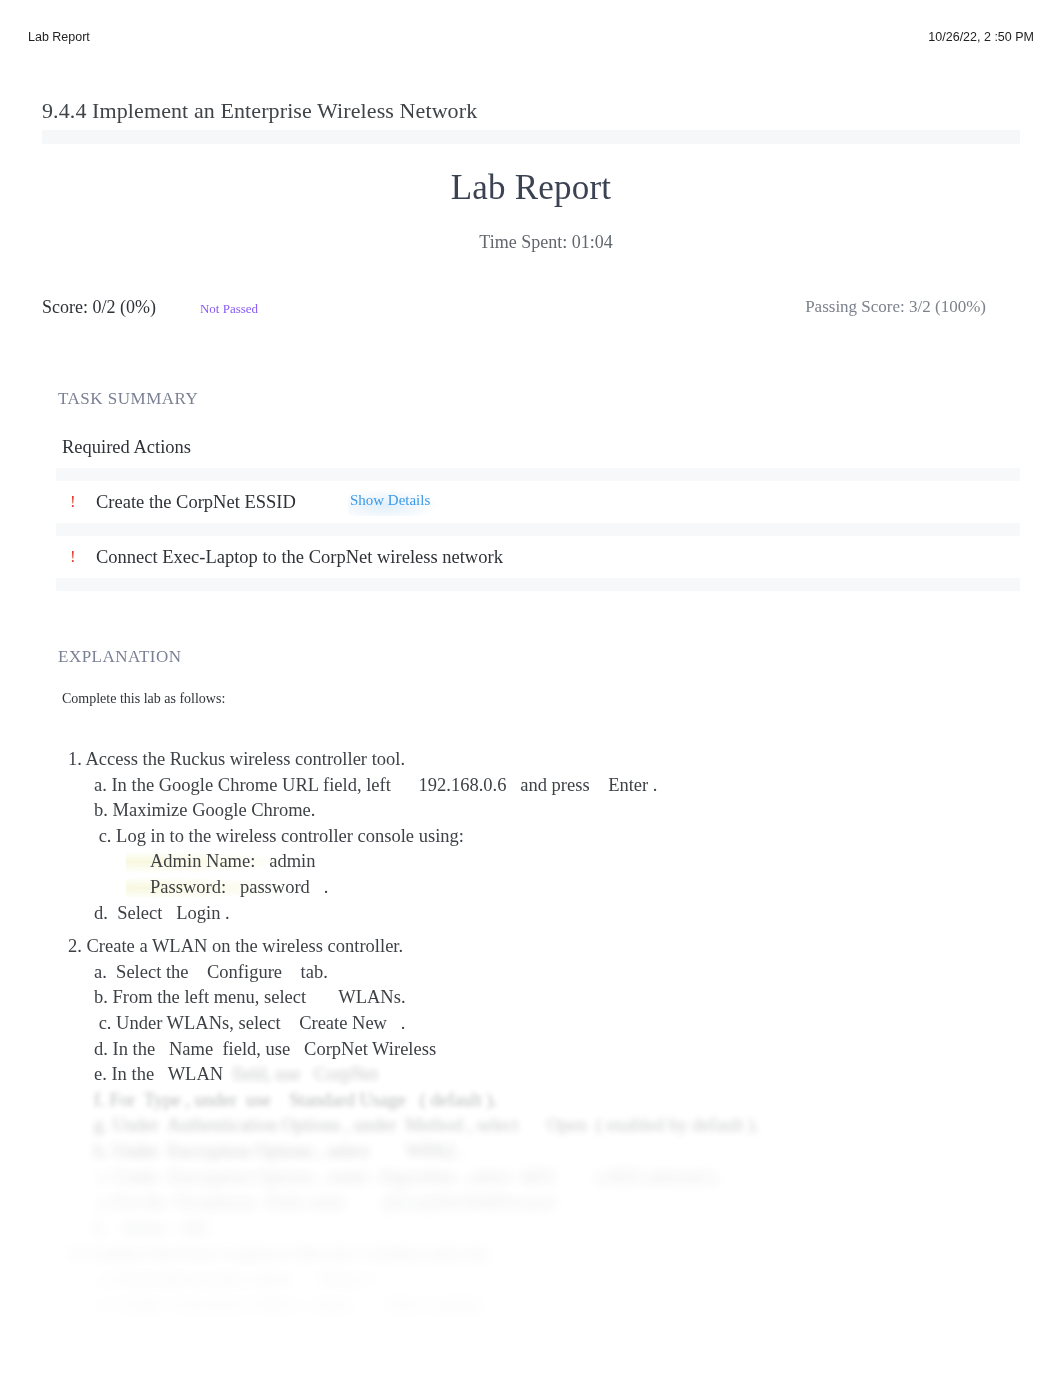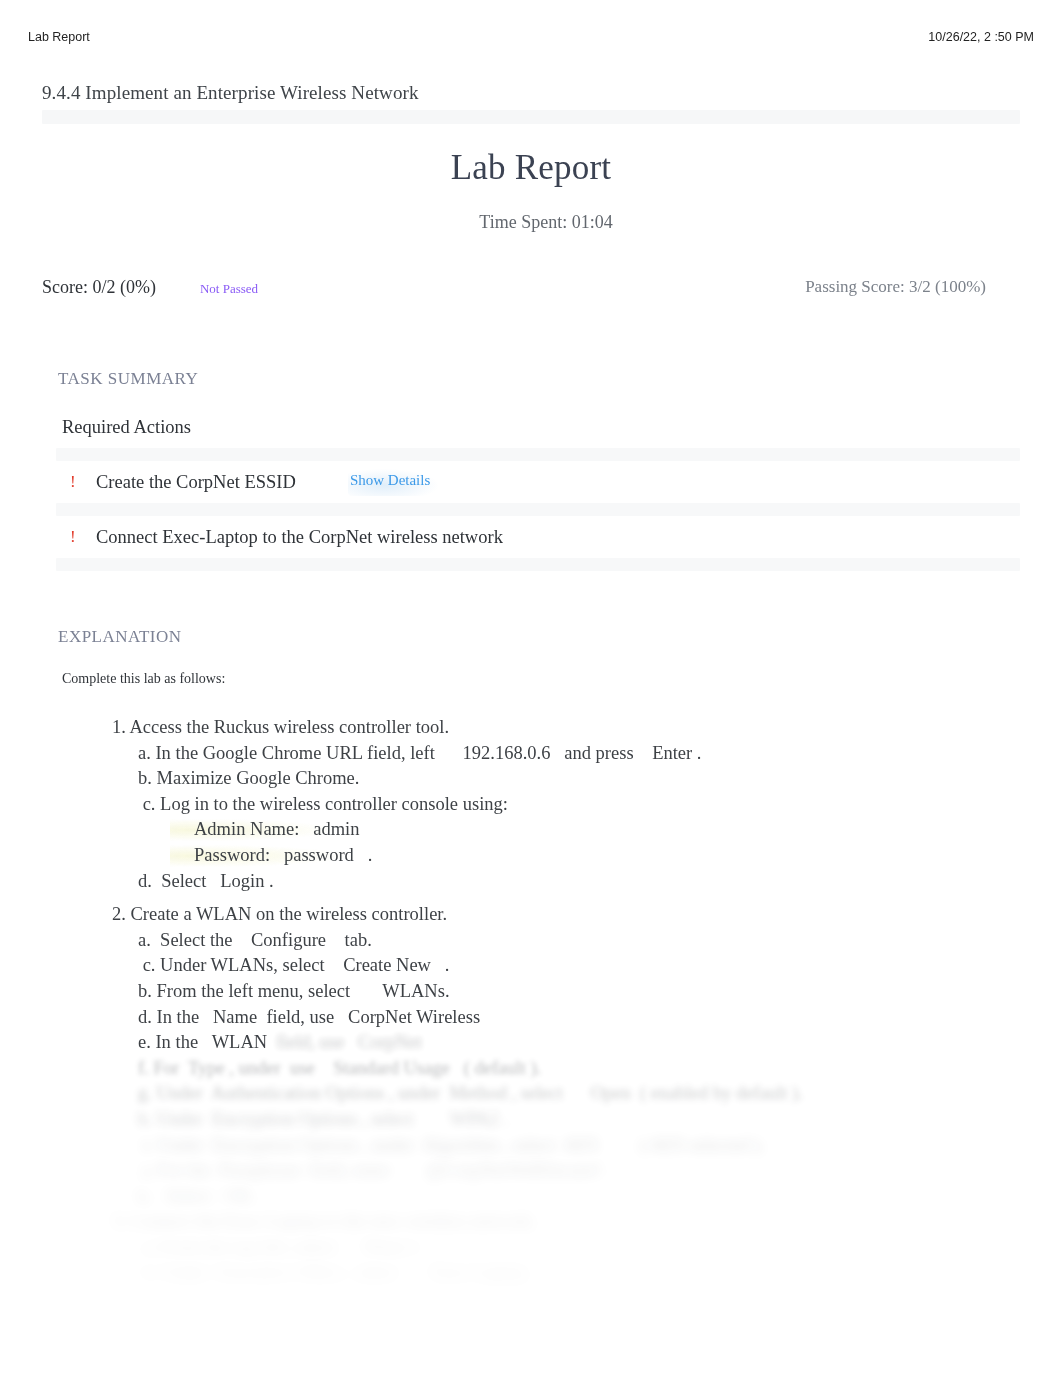--- a/index.html
+++ b/index.html
@@ -35,24 +35,24 @@
 
   
   .page {
     position: absolute;
     top: 80px;
     left: 0;
     width: 1062px;
   }
 
   .lab-crumb {
-    font-size: 19px;
+    font-size: 22px;
     color: #3f4449;
     padding: 0 0 0 42px;
-    margin: 2px 0 6px 0;
+    margin: 18px 0 6px 0;
     letter-spacing: .1px;
   }
 
   .band {
     height: 14px;
     background: #f6f7f8;
     margin: 0 42px 0 42px;
     border-radius: 1px;
   }
 
@@ -151,23 +151,22 @@
   .explanation-wrap {
     margin-top: 56px;
   }
   .intro {
     font-size: 14px;
     color: #2f3338;
     margin: 24px 0 0 62px;
   }
 
   .steps {
-    margin: 28px 0 0 0;
+    margin: 40px 0 0 0;
     position: relative;
-    padding-left: 44px;
   }
   .step {
     margin: 0 0 0 68px;
     font-size: 18.5px;
     line-height: 25.6px;
     color: #2f3338;
     white-space: pre;
   }
   .sub {
     margin-left: 94px;
@@ -256,22 +255,22 @@
     <div class="steps" id="steps-root">
         <div class="step fade-0"><span>1. Access the Ruckus wireless controller tool.</span></div>
         <div class="step sub fade-0"><span>a. In the Google Chrome URL field, left      192.168.0.6   and press    Enter .</span></div>
         <div class="step sub fade-0"><span>b. Maximize Google Chrome.</span></div>
         <div class="step sub fade-0"><span> c. Log in to the wireless controller console using:</span></div>
         <div class="step subsub fade-0"><span class="cred-hl">Admin Name:   admin</span></div>
         <div class="step subsub fade-0"><span class="cred-hl">Password:   password   .</span></div>
         <div class="step sub fade-0"><span>d.  Select   Login .</span></div>
         <div class="step fade-0 gap"><span>2. Create a WLAN on the wireless controller.</span></div>
         <div class="step sub fade-0"><span>a.  Select the    Configure    tab.</span></div>
+        <div class="step sub fade-0"><span>b. From the left menu, select       WLANs.</span></div>
         <div class="step sub fade-0"><span> c. Under WLANs, select    Create New   .</span></div>
-        <div class="step sub fade-0"><span>b. From the left menu, select       WLANs.</span></div>
         <div class="step sub fade-0"><span>d. In the   Name  field, use   CorpNet Wireless</span></div>
         <div class="step sub fade-0"><span>e. In the   WLAN</span><span class="partial-blur">  field, use   CorpNet</span></div>
         <div class="step sub fade-1"><span>f. For  Type , under  use    Standard Usage   ( default ).</span></div>
         <div class="step sub fade-2"><span>g. Under  Authentication Options , under  Method , select      Open  ( enabled by default ).</span></div>
         <div class="step sub fade-3"><span>h. Under  Encryption Options , select        WPA2 .</span></div>
         <div class="step sub fade-5"><span> i. Under  Encryption Options , under  Algorithm , select  AES         ( AES selected ).</span></div>
         <div class="step sub fade-6"><span> j. For the  Passphrase  field, enter        @CorpNetWeRSecure!  .</span></div>
         <div class="step sub fade-7"><span>k.   Select   OK .</span></div>
         <div class="step fade-8"><span>3. Connect the Exec-Laptop to the new wireless network.</span></div>
         <div class="step sub fade-9"><span> a. From the top left, select      Floor 1 .</span></div>

